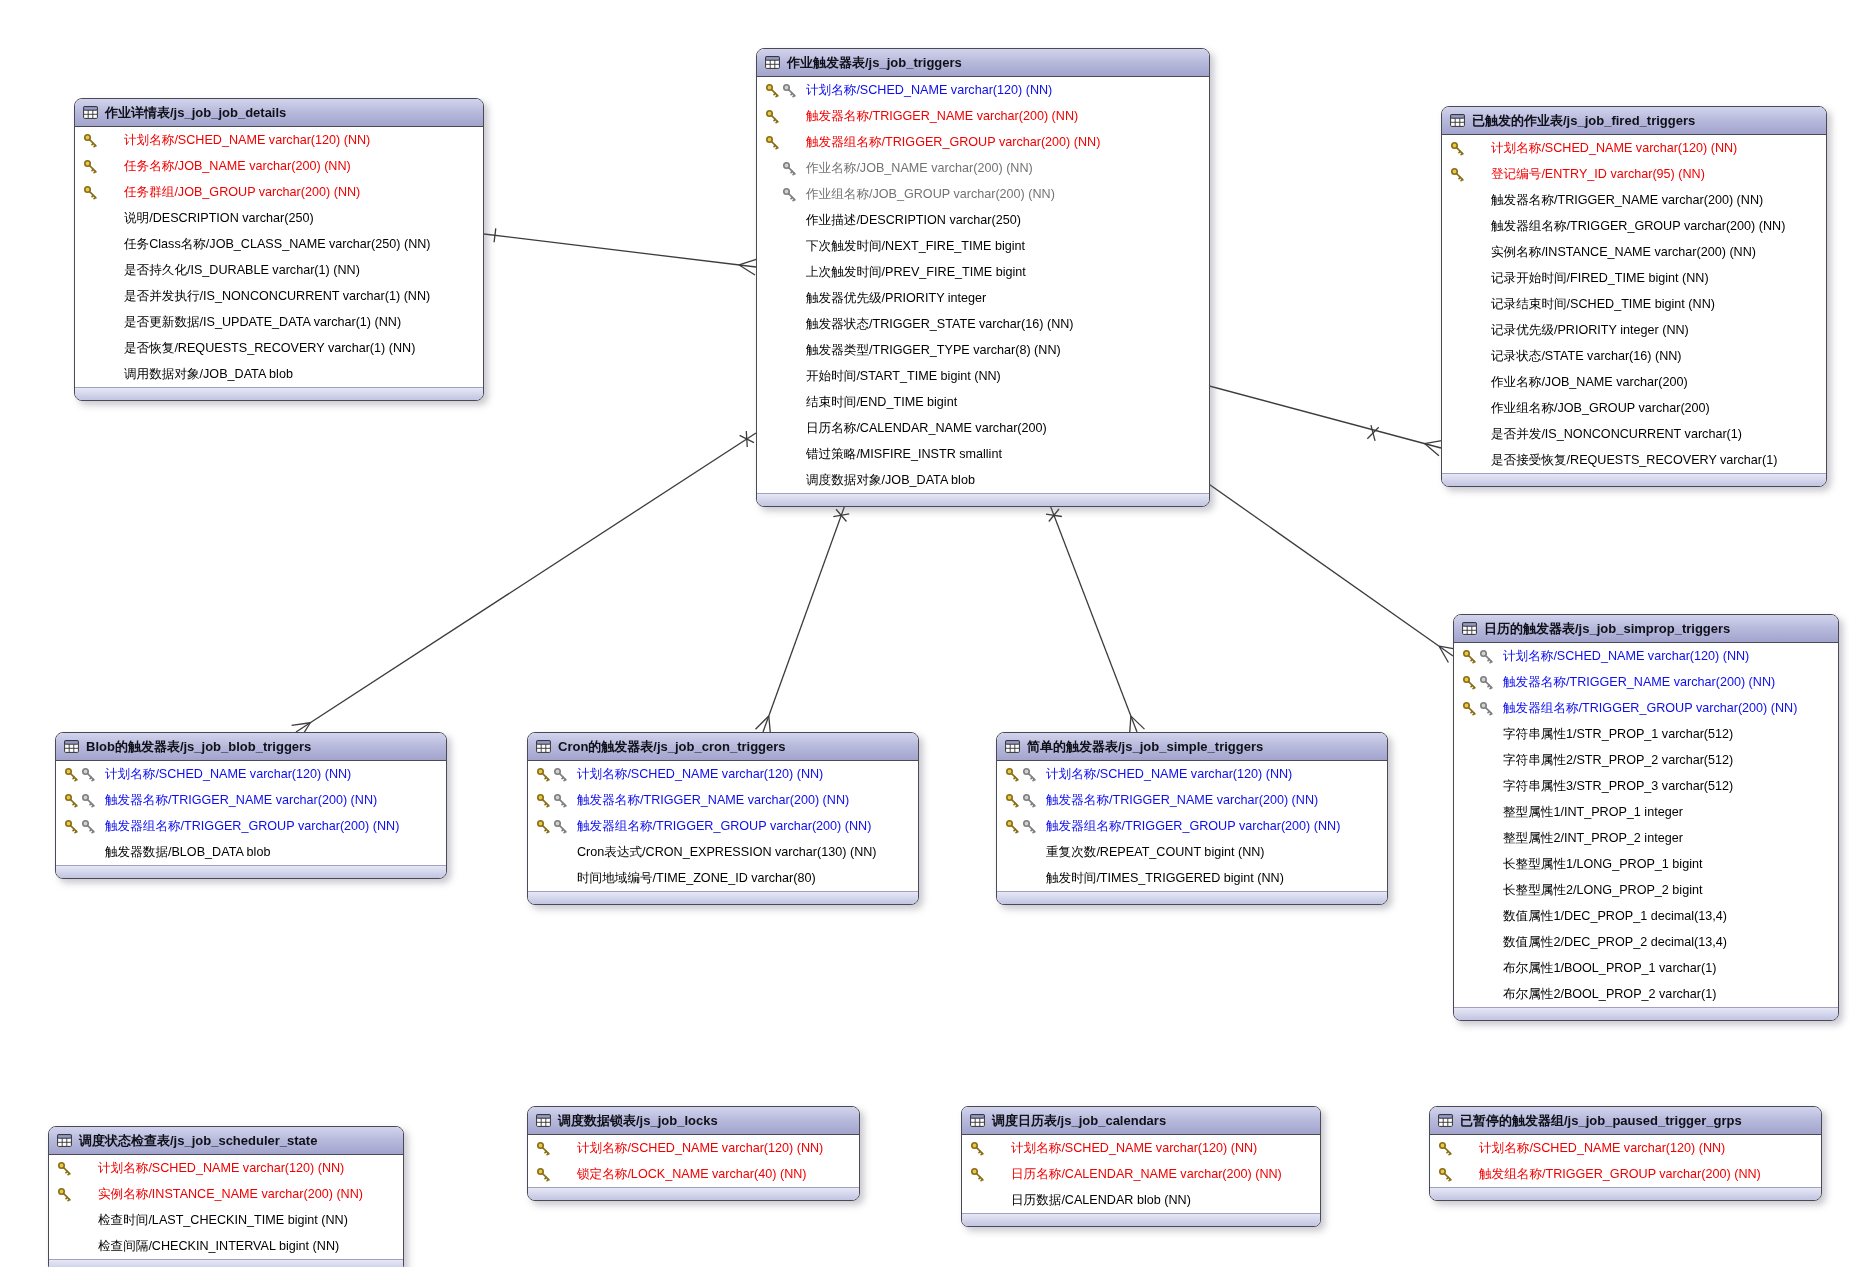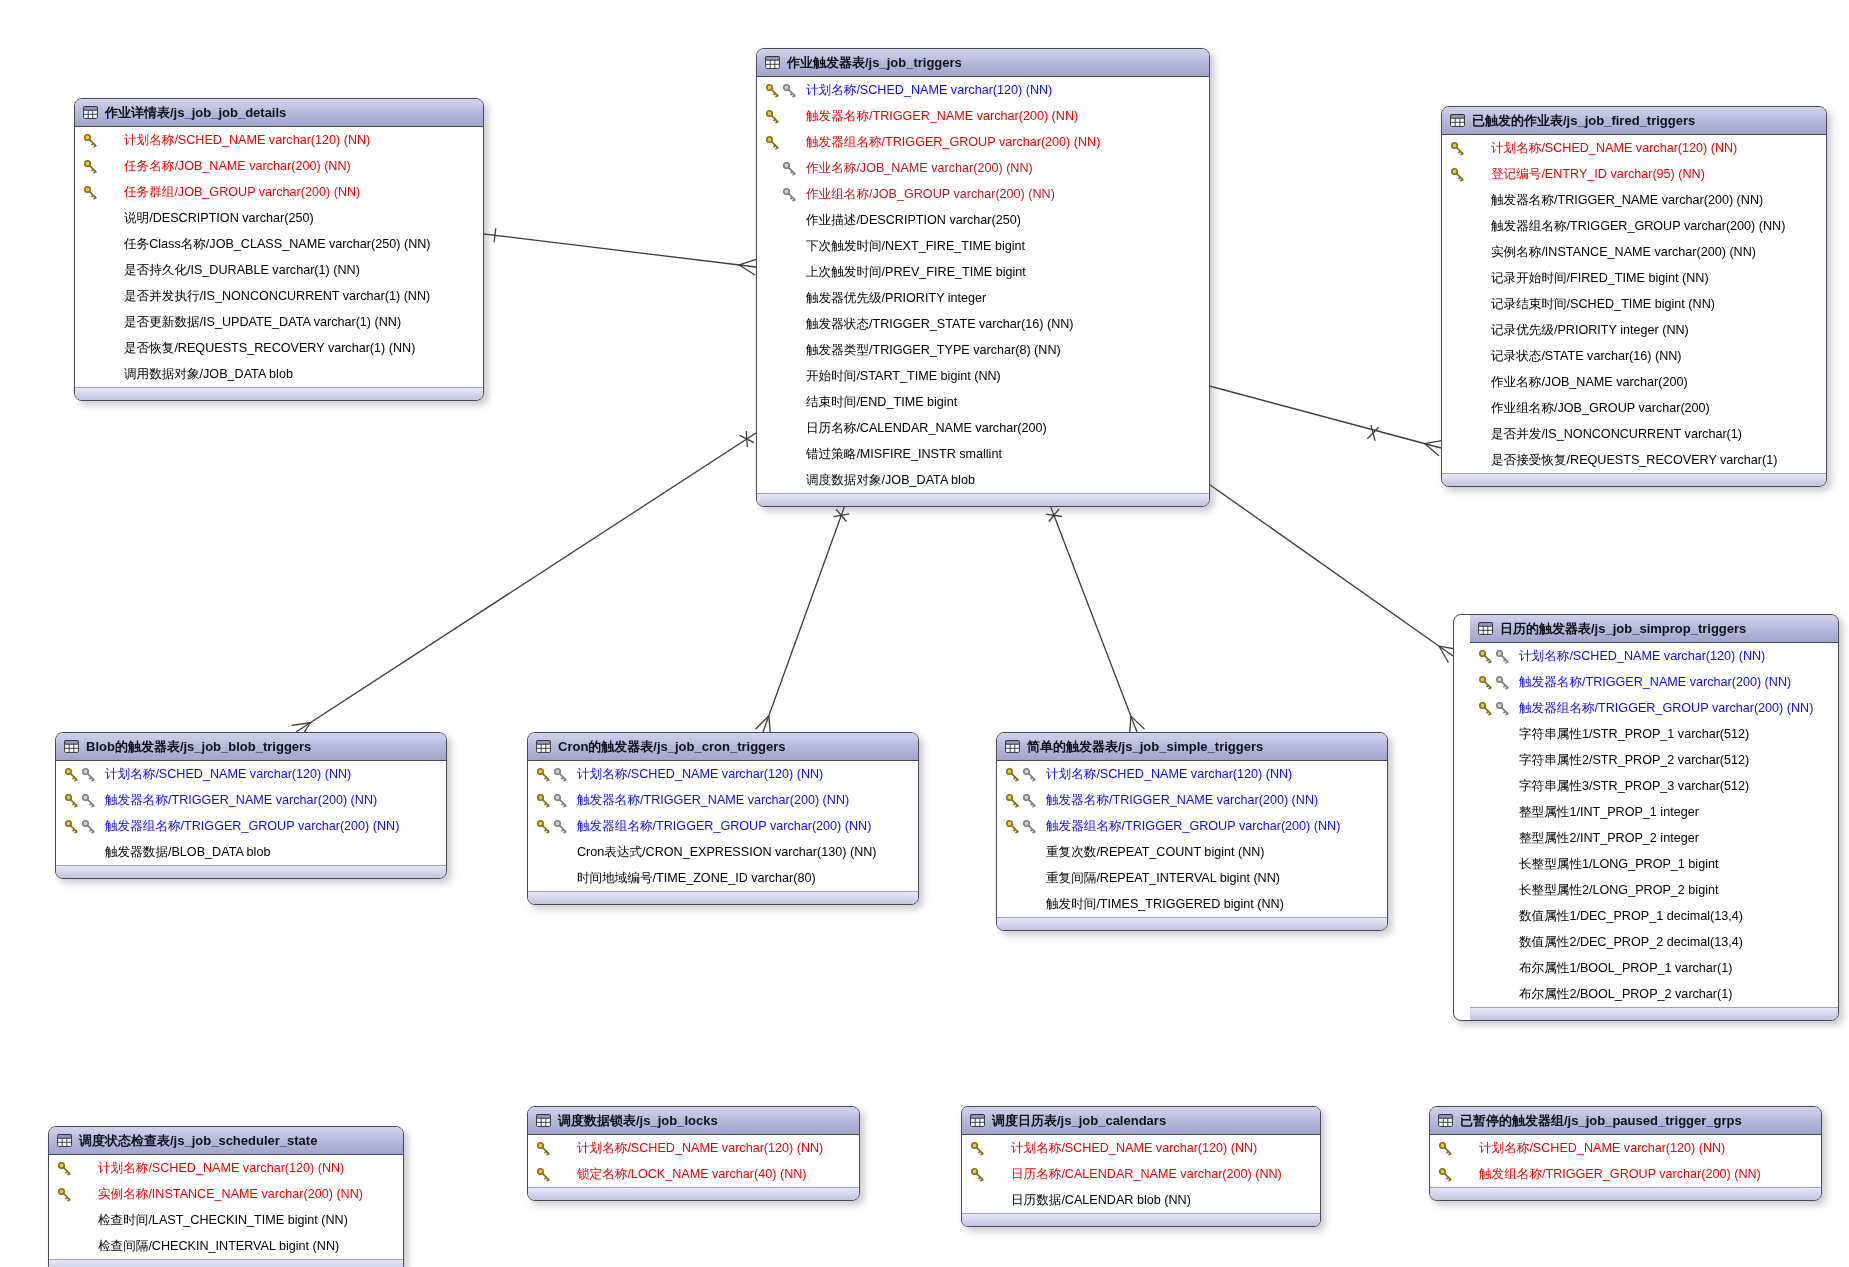--- a/index.html
+++ b/index.html
@@ -21,21 +21,21 @@
     border-bottom:1.4px solid #4a4a55;
     font-weight:bold;font-size:13px;color:#101018;white-space:nowrap;
   }
   .ticon{display:flex;align-items:center;}
   .row{height:26px;display:flex;align-items:center;white-space:nowrap;font-size:12.6px;}
   .kc{width:17px;flex:0 0 17px;display:flex;align-items:center;justify-content:center;}
   .kc:first-child{margin-left:7px;}
   .ftext{margin-left:8px;}
   .c-red{color:#f10000}
   .c-blue{color:#0d0dee}
-  .c-green{color:#b91c1c}
+  .c-green{color:#737373}
   .c-black{color:#000000}
   .tfoot{
     height:12px;
     background:linear-gradient(#e6e8f6,#c2c4e2);
     border-top:1px solid #9fa1c0;
   }
 </style>
 </head>
 <body>
 
@@ -417,21 +417,21 @@
         <span class="kc"></span>
         <span class="ftext c-black">是否并发/IS_NONCONCURRENT varchar(1)</span>
       </div>
       <div class="row">
         <span class="kc"></span>
         <span class="kc"></span>
         <span class="ftext c-black">是否接受恢复/REQUESTS_RECOVERY varchar(1)</span>
       </div>
       <div class="tfoot"></div>
     </div>
-    <div class="table" style="left: 1453px; top: 614px; width: 386px; padding-left: 16px;">
+    <div class="table" style="left: 1453px; top: 614px; width: 386px;">
       <div class="thead">
         <span class="ticon">
           <svg width="15" height="13" viewBox="0 0 15 13">
             <rect x="0.6" y="0.6" width="13.8" height="11.8" rx="1" fill="#fff" stroke="#333" stroke-width="1"></rect>
             <rect x="0.6" y="0.6" width="13.8" height="3.6" rx="1" fill="#9599c8" stroke="#333" stroke-width="1"></rect>
             <line x1="5.2" y1="4.2" x2="5.2" y2="12.4" stroke="#333" stroke-width="0.9"></line>
             <line x1="9.8" y1="4.2" x2="9.8" y2="12.4" stroke="#333" stroke-width="0.9"></line>
             <line x1="0.6" y1="8.3" x2="14.4" y2="8.3" stroke="#333" stroke-width="0.9"></line>
           </svg>
         </span>
@@ -829,25 +829,20 @@
         <span class="ftext c-blue">触发器组名称/TRIGGER_GROUP varchar(200) (NN)</span>
       </div>
       <div class="row">
         <span class="kc"></span>
         <span class="kc"></span>
         <span class="ftext c-black">重复次数/REPEAT_COUNT bigint (NN)</span>
       </div>
       <div class="row">
         <span class="kc"></span>
         <span class="kc"></span>
-        <span class="ftext c-black">重复间隔/REPEAT_INTERVAL bigint (NN)</span>
-      </div>
-      <div class="row">
-        <span class="kc"></span>
-        <span class="kc"></span>
         <span class="ftext c-black">触发时间/TIMES_TRIGGERED bigint (NN)</span>
       </div>
       <div class="tfoot"></div>
     </div>
     <div class="table" style="left: 48px; top: 1106px; width: 356px; margin-top: 20px;">
       <div class="thead">
         <span class="ticon">
           <svg width="15" height="13" viewBox="0 0 15 13">
             <rect x="0.6" y="0.6" width="13.8" height="11.8" rx="1" fill="#fff" stroke="#333" stroke-width="1"></rect>
             <rect x="0.6" y="0.6" width="13.8" height="3.6" rx="1" fill="#9599c8" stroke="#333" stroke-width="1"></rect>

